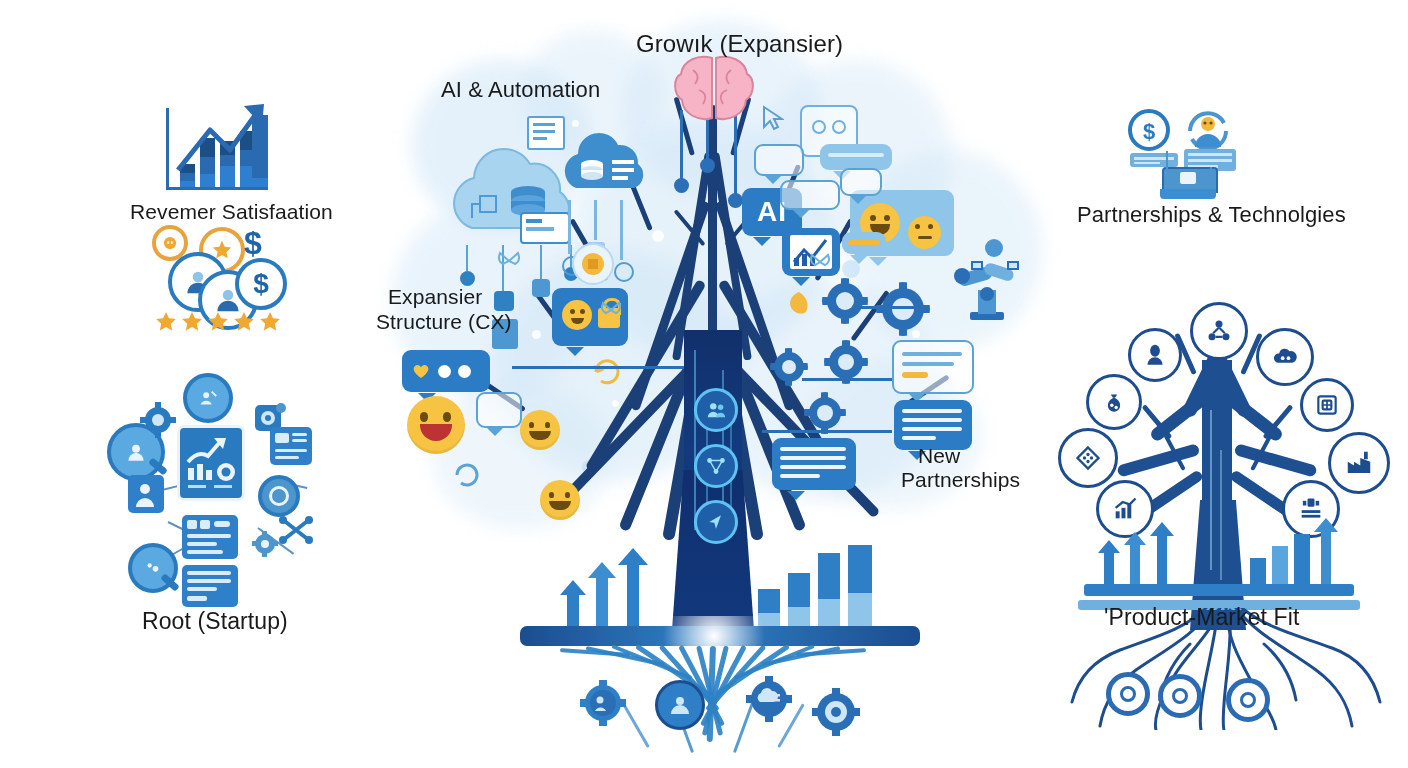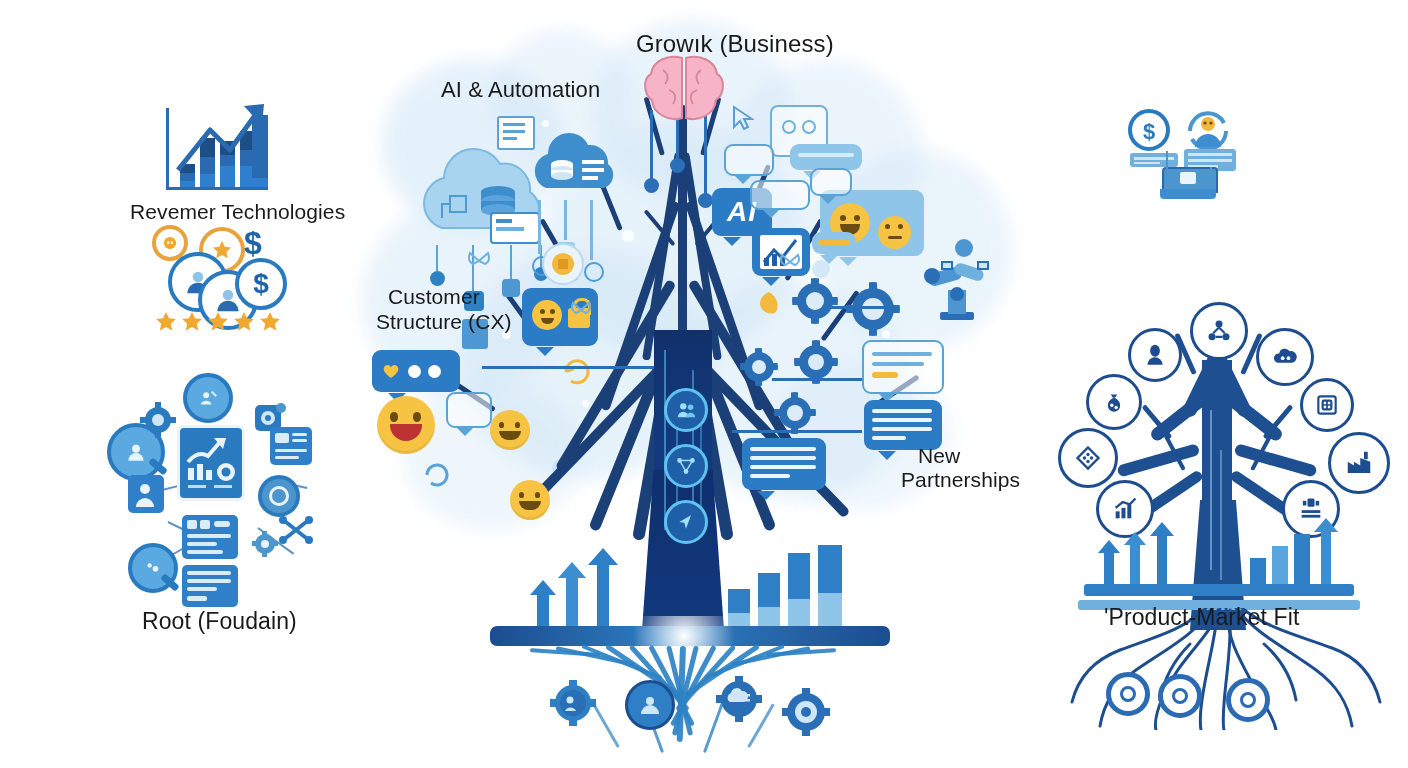--- a/index.html
+++ b/index.html
@@ -29,21 +29,21 @@
   .dollar{position:absolute;color:#1f63a8;font-weight:700;}
 
   
   .rf-card{position:absolute;background:#2a7ac0;border:3px solid #eaf3fb;border-radius:7px;}
   .rf-chip{position:absolute;background:#2f80c8;border-radius:5px;}
   .rf-line{position:absolute;background:#d9ecfa;border-radius:2px;}
   .rf-ring{position:absolute;border-radius:50%;border:4px solid #2a7ac0;background:#5aa9e0;}
   .conn{position:absolute;background:#2a6ea8;height:2px;transform-origin:0 50%;opacity:.75;}
 
   
-  #center{position:absolute;left:342px;top:0;width:690px;height:768px;overflow:hidden;font-style:italic;}
+  #center{position:absolute;left:372px;top:0;width:690px;height:768px;overflow:hidden;}
   .blob{position:absolute;border-radius:50%;background:#cfe6f7;filter:blur(9px);opacity:.55;}
   .dot{position:absolute;border-radius:50%;background:#ffffff;opacity:.85;}
   .bdot{position:absolute;border-radius:50%;background:#bcdcf4;opacity:.6;}
 
   .branch{position:absolute;background:#1b3f77;border-radius:40px;transform-origin:50% 100%;}
   .twig{position:absolute;background:#1b3f77;border-radius:20px;transform-origin:50% 100%;}
 
   .bubble{position:absolute;background:#2b7cc4;border-radius:9px;}
   .bubble:after{content:"";position:absolute;left:18%;bottom:-10px;border:9px solid transparent;border-top-color:#2b7cc4;border-bottom:0;}
   .bubble.light{background:#8ec5e8;}
@@ -551,21 +551,21 @@
       <div class="bc-bar" style="left:86px;width:16px;height:88%;left:86px">
           <div class="top" style="height:0"></div>
           <div class="btm" style="height:12%"></div>
         </div>
       <svg style="position:absolute;left:6px;top:-8px;width:105px;height:80px;" viewBox="0 0 105 80">
         <path d="M6 70 L38 30 L58 50 L84 14" stroke="#2a6ab0" stroke-width="5" fill="none" stroke-linejoin="round"></path>
         <path d="M72 6 L92 4 L90 26 Z" fill="#2a6ab0"></path>
       </svg>
     </div>
 
-    <div class="lbl" style="left:130px;top:200px;font-size:21px;">Revemer Technologies</div>
+    <div class="lbl" style="left:130px;top:200px;font-size:21px;">Revemer Satisfaation</div>
 
     <div class="abs" style="left:150px;top:225px;width:135px;height:110px;">
       <div class="ring gold center" style="left:2px;top:0;width:28px;height:28px;">
         <svg viewBox="0 0 16 16" style="width:14px;height:14px">
             <circle cx="8" cy="8" r="7" fill="#f0a830"></circle>
             <path d="M5 6h2v3H5z M9 6h2v3H9z" fill="#fff"></path>
           </svg>
       </div>
       <div class="ring gold center" style="left:49px;top:2px;width:38px;height:38px;">
         <svg viewBox="0 0 24 24" style="width:22px;height:22px">
@@ -715,26 +715,26 @@
 
       <div class="rf-ring center" style="left:18px;top:168px;width:42px;height:42px;">
         <svg viewBox="0 0 24 24" style="width:20px;height:20px">
             <circle cx="8" cy="9" r="2.6" fill="#e9f3fb"></circle>
             <circle cx="15" cy="13" r="3.4" fill="#e9f3fb"></circle>
           </svg>
       </div>
       <div class="abs" style="left:50px;top:204px;width:20px;height:7px;background:#2a7ac0;border-radius:3px;transform:rotate(42deg);"></div>
     </div>
 
-    <div class="lbl" style="left:142px;top:608px;font-size:23px;">Root (Foudain)</div>
+    <div class="lbl" style="left:142px;top:608px;font-size:23px;">Root (Startup)</div>
   </div>
 
-  <div class="lbl" style="left:636px;top:30px;font-size:24px;">Growık (Business)</div>
+  <div class="lbl" style="left:636px;top:30px;font-size:24px;">Growık (Expansier)</div>
   <div class="lbl" style="left:441px;top:77px;font-size:22px;">AI &amp; Automation</div>
-  <div class="lbl" style="left:388px;top:285px;font-size:21px;">Customer</div>
+  <div class="lbl" style="left:388px;top:285px;font-size:21px;">Expansier</div>
   <div class="lbl" style="left:376px;top:310px;font-size:21px;">Structure (CX)</div>
   <div class="lbl" style="left:918px;top:444px;font-size:21px;">New</div>
   <div class="lbl" style="left:901px;top:468px;font-size:21px;">Partnerships</div>
 
   <div id="right-panel">
 
 
     <div class="abs" style="left:76px;top:105px;width:140px;height:95px;">
       <svg class="abs" style="left:0;top:2px;width:46px;height:46px;" viewBox="0 0 46 46">
         <circle cx="23" cy="23" r="19" fill="none" stroke="#2a7ac0" stroke-width="4"></circle>
@@ -759,20 +759,21 @@
       </div>
       <div class="abs" style="left:34px;top:62px;width:56px;height:32px;">
         <div class="abs" style="left:2px;top:0;width:52px;height:22px;background:#4d96cd;border:2px solid #2a6ab0;border-radius:4px 4px 0 0;"></div>
         <div class="abs" style="left:20px;top:5px;width:16px;height:12px;background:#eaf4fc;border-radius:2px;"></div>
         <div class="abs" style="left:0;top:22px;width:56px;height:10px;background:#3d8ed0;border-radius:0 0 4px 4px;"></div>
       </div>
       <div class="abs" style="left:40px;top:46px;width:2px;height:18px;background:#4d96cd;"></div>
       <div class="abs" style="left:84px;top:62px;width:2px;height:6px;background:#4d96cd;"></div>
     </div>
 
+    <div class="lbl" style="left:27px;top:202px;font-size:22px;">Partnerships &amp; Technolgies</div>
 
     <div class="abs" style="left:10px;top:300px;width:340px;height:430px;">
 
       <div class="abs" style="left:142px;top:60px;width:30px;height:250px;background:#1e4f91;"></div>
       <div class="abs" style="left:130px;top:200px;width:56px;height:130px;background:#1e4f91;clip-path:polygon(18% 0,82% 0,100% 100%,0 100%);"></div>
 
       <div class="abs" style="left:150px;top:110px;width:2px;height:160px;background:#8fc4e8;opacity:.6"></div>
       <div class="abs" style="left:160px;top:150px;width:2px;height:130px;background:#8fc4e8;opacity:.5"></div>
 
       <div class="rt-branch" style="left:150px;top:24px;width:16px;height:56px;"></div>

